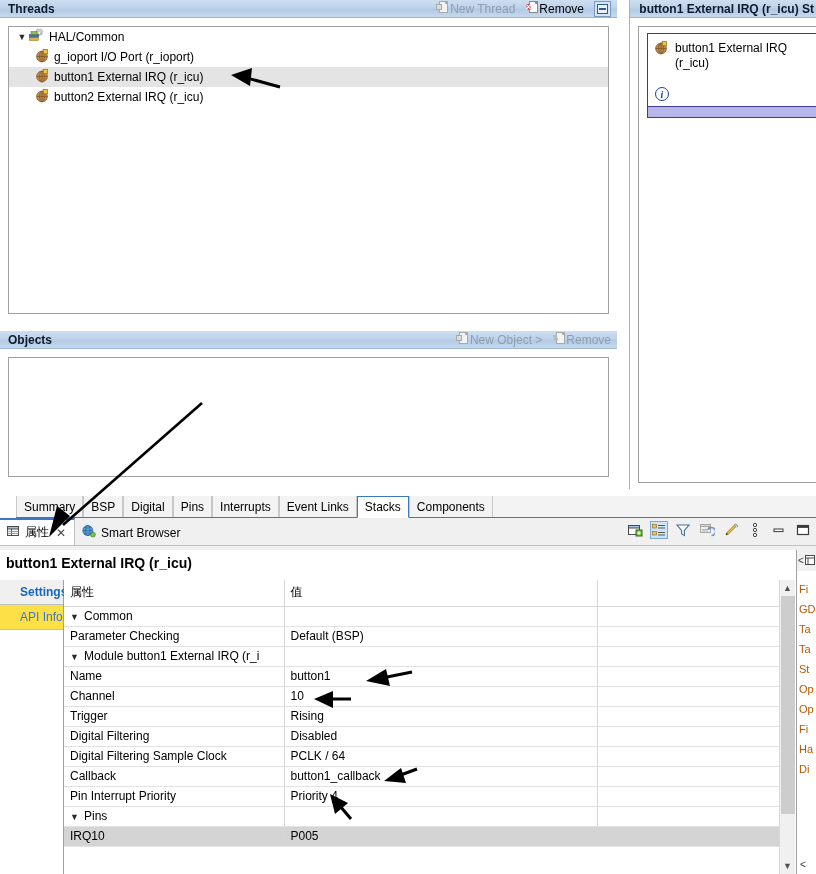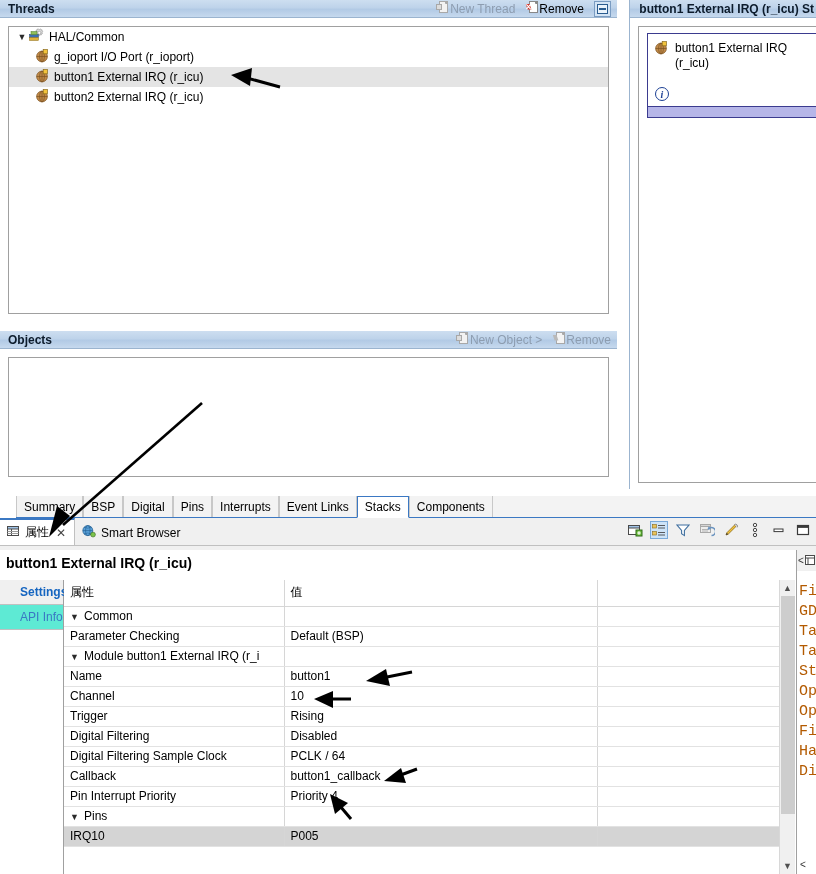--- a/index.html
+++ b/index.html
@@ -312,21 +312,21 @@
     font-size: 12px;
     box-sizing: border-box;
   }
   .side-tab.active {
     background: #f0f0f0;
     color: #1565c0;
     font-weight: bold;
     border-bottom: 1px solid #c0c0c0;
   }
   .side-tab.inactive {
-    background: #5eead4;
+    background: #fde047;
     color: #3b78c3;
     border-bottom: 1px solid #c0c0c0;
   }
   #prop-table-wrap {
     position: relative;
     flex: 1;
     overflow: hidden;
   }
   table.prop-table {
     border-collapse: collapse;
@@ -406,25 +406,24 @@
     color: #333;
     padding-left: 1px;
     box-sizing: border-box;
   }
   #sb-list {
     padding: 12px 0 0 2px;
   }
   #sb-list .sb-item {
     height: 20px;
     color: #b35a00;
-    font-family: Liberation Mono, monospace;
-    font-size: 15px;
+    font-family: Liberation Sans, sans-serif;
+    font-size: 11px;
     white-space: nowrap;
     overflow: hidden;
-    text-align: right;
   }
   #sb-bottom {
     position: absolute;
     left: 0; bottom: 4px;
     width: 18px;
     font-size: 10px;
     color: #333;
     padding-left: 3px;
   }
 

